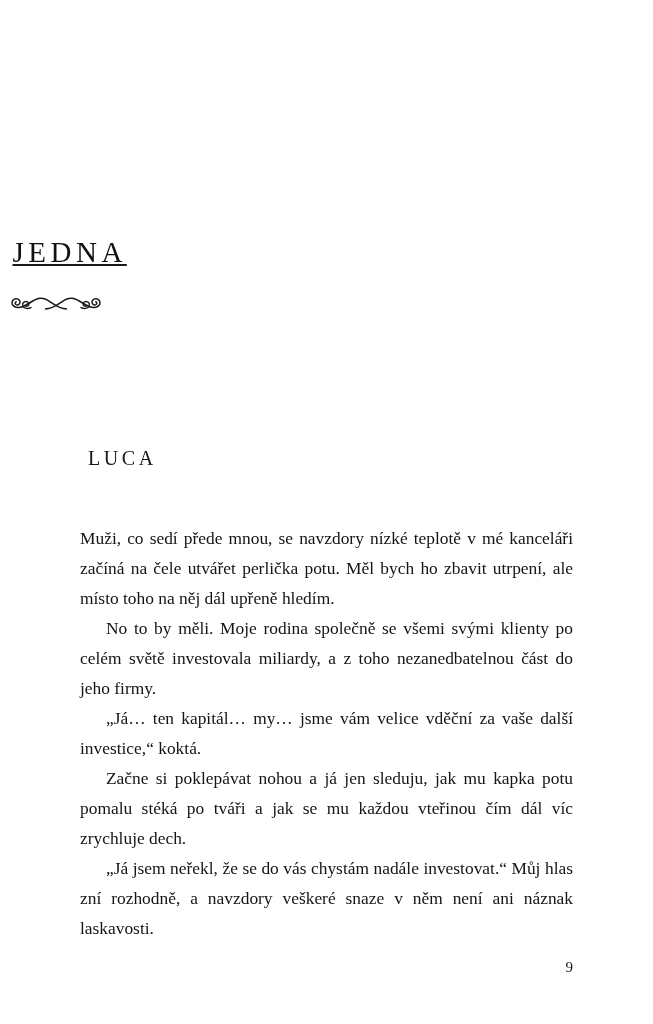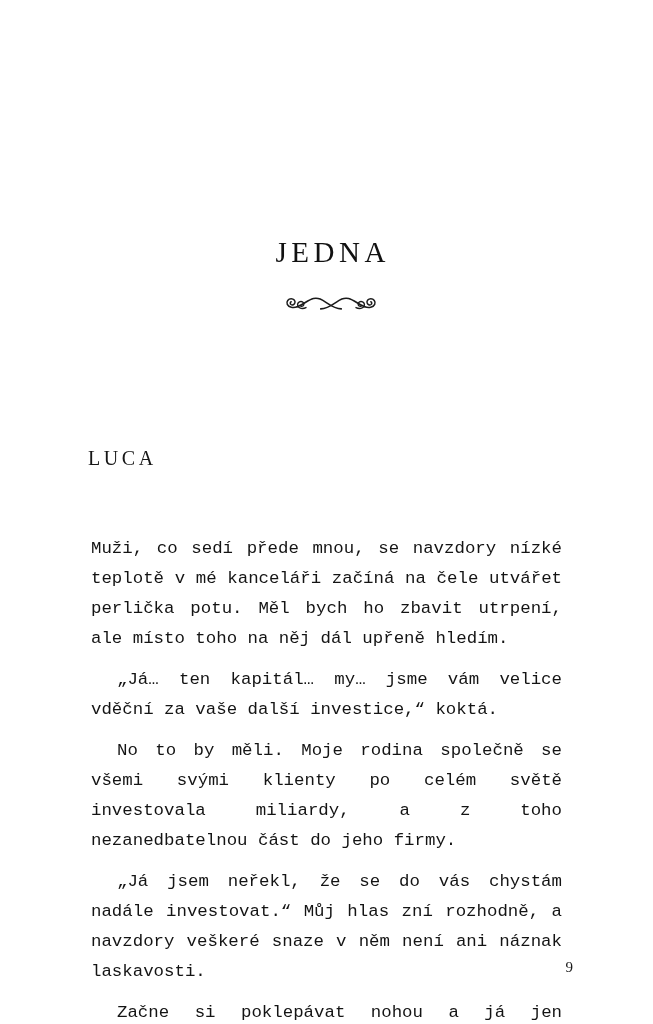--- a/index.html
+++ b/index.html
@@ -22,21 +22,22 @@
     inset: 0;
     background: #ffffff;
   }
 
   
   .chapter-head {
     position: absolute;
     left: 8px;
     right: 0;
     top: 238px;
-    text-align: center;
+    text-align: left;
+    text-decoration: underline;
   }
   .chapter-title {
     font-family: "Liberation Serif", "DejaVu Serif", serif;
     font-size: 29px;
     letter-spacing: 4.5px;
     text-indent: 4.5px;
     color: #111111;
     line-height: 1.0;
     font-weight: 400;
     margin: 0;
@@ -72,23 +73,22 @@
     top: 523px;
     width: 493px;
     font-size: 17.4px;
     line-height: 30px;
     text-align: justify;
     text-justify: inter-word;
     hyphens: none;
     color: #141414;
   }
   .body-column p {
-    margin: 11px;
+    margin: 0;
     text-indent: 0;
-    font-family: Liberation Mono, monospace;
   }
   .body-column p + p {
     text-indent: 26px;
   }
   
   .body-column p {
     text-align-last: left;
   }
 
   
@@ -128,21 +128,21 @@
           <path d="M81.8 16.8c3.9 1.4 8.6 0.6 9.9-2.4 1.2-2.8-1.0-5.6-3.9-5.6-2.6 0-4.3 2.0-3.7 4.1 0.5 1.8 2.6 2.5 3.9 1.6 1.1-0.8 1.0-2.3-0.2-2.8" stroke-width="1.5"></path>
         </g>
       </svg>
     </div>
   </div>
 
   <h2 class="pov-heading">LUCA</h2>
 
   <div class="body-column">
     <p>Muži, co sedí přede mnou, se navzdory nízké teplotě v mé kanceláři začíná na čele  utvářet perlička potu. Měl bych ho zbavit utrpení, ale místo toho na něj dál upřeně hledím.</p>
+    <p>No to by měli. Moje rodina společně se všemi svými klienty po celém světě investovala miliardy, a z toho nezanedbatelnou část do jeho firmy.</p>
     <p>„Já… ten kapitál… my… jsme vám velice vděční za vaše další investice,“ koktá.</p>
-    <p>No to by měli. Moje rodina společně se všemi svými klienty po celém světě investovala miliardy, a z toho nezanedbatelnou část do jeho firmy.</p>
+    <p>Začne si poklepávat nohou a já jen sleduju, jak mu kapka potu pomalu stéká po tváři a jak se mu každou vteřinou čím dál víc zrychluje dech.</p>
     <p>„Já jsem neřekl, že se do vás chystám nadále investovat.“ Můj hlas zní rozhodně, a navzdory veškeré snaze v něm není ani náznak laskavosti.</p>
-    <p>Začne si poklepávat nohou a já jen sleduju, jak mu kapka potu pomalu stéká po tváři a jak se mu každou vteřinou čím dál víc zrychluje dech.</p>
   </div>
 
   <div class="folio">9</div>
 
 </div>
 
 </body></html>

